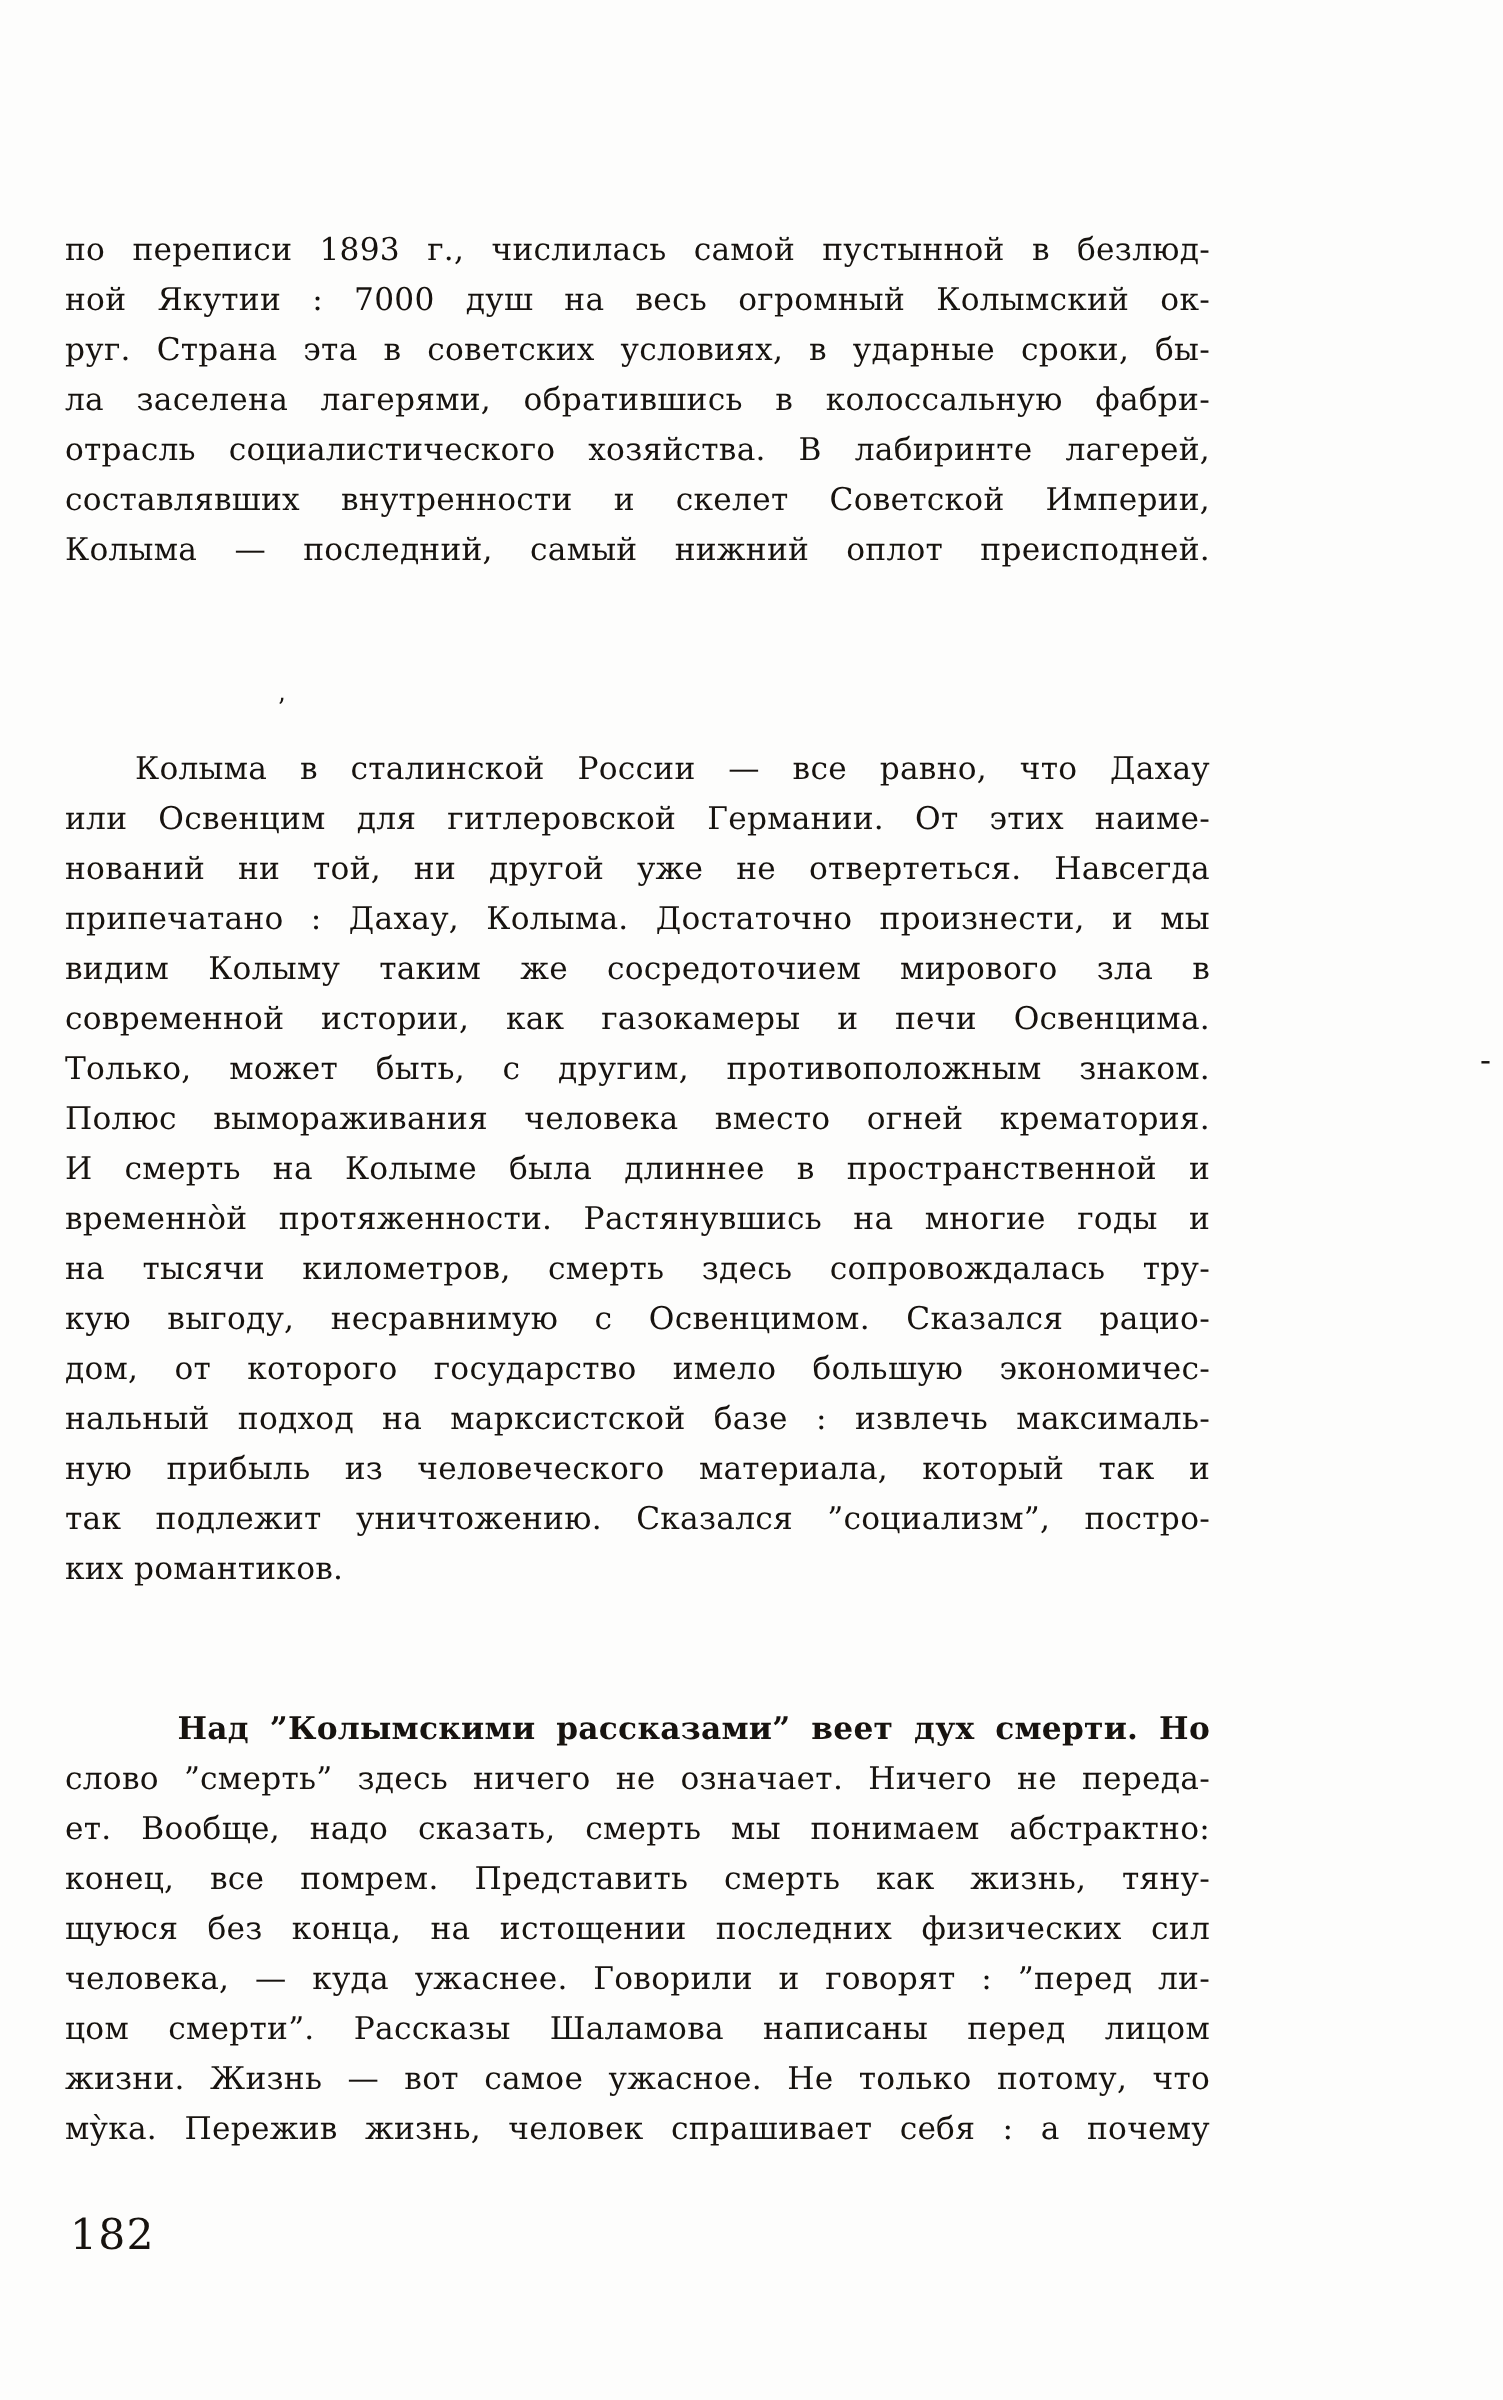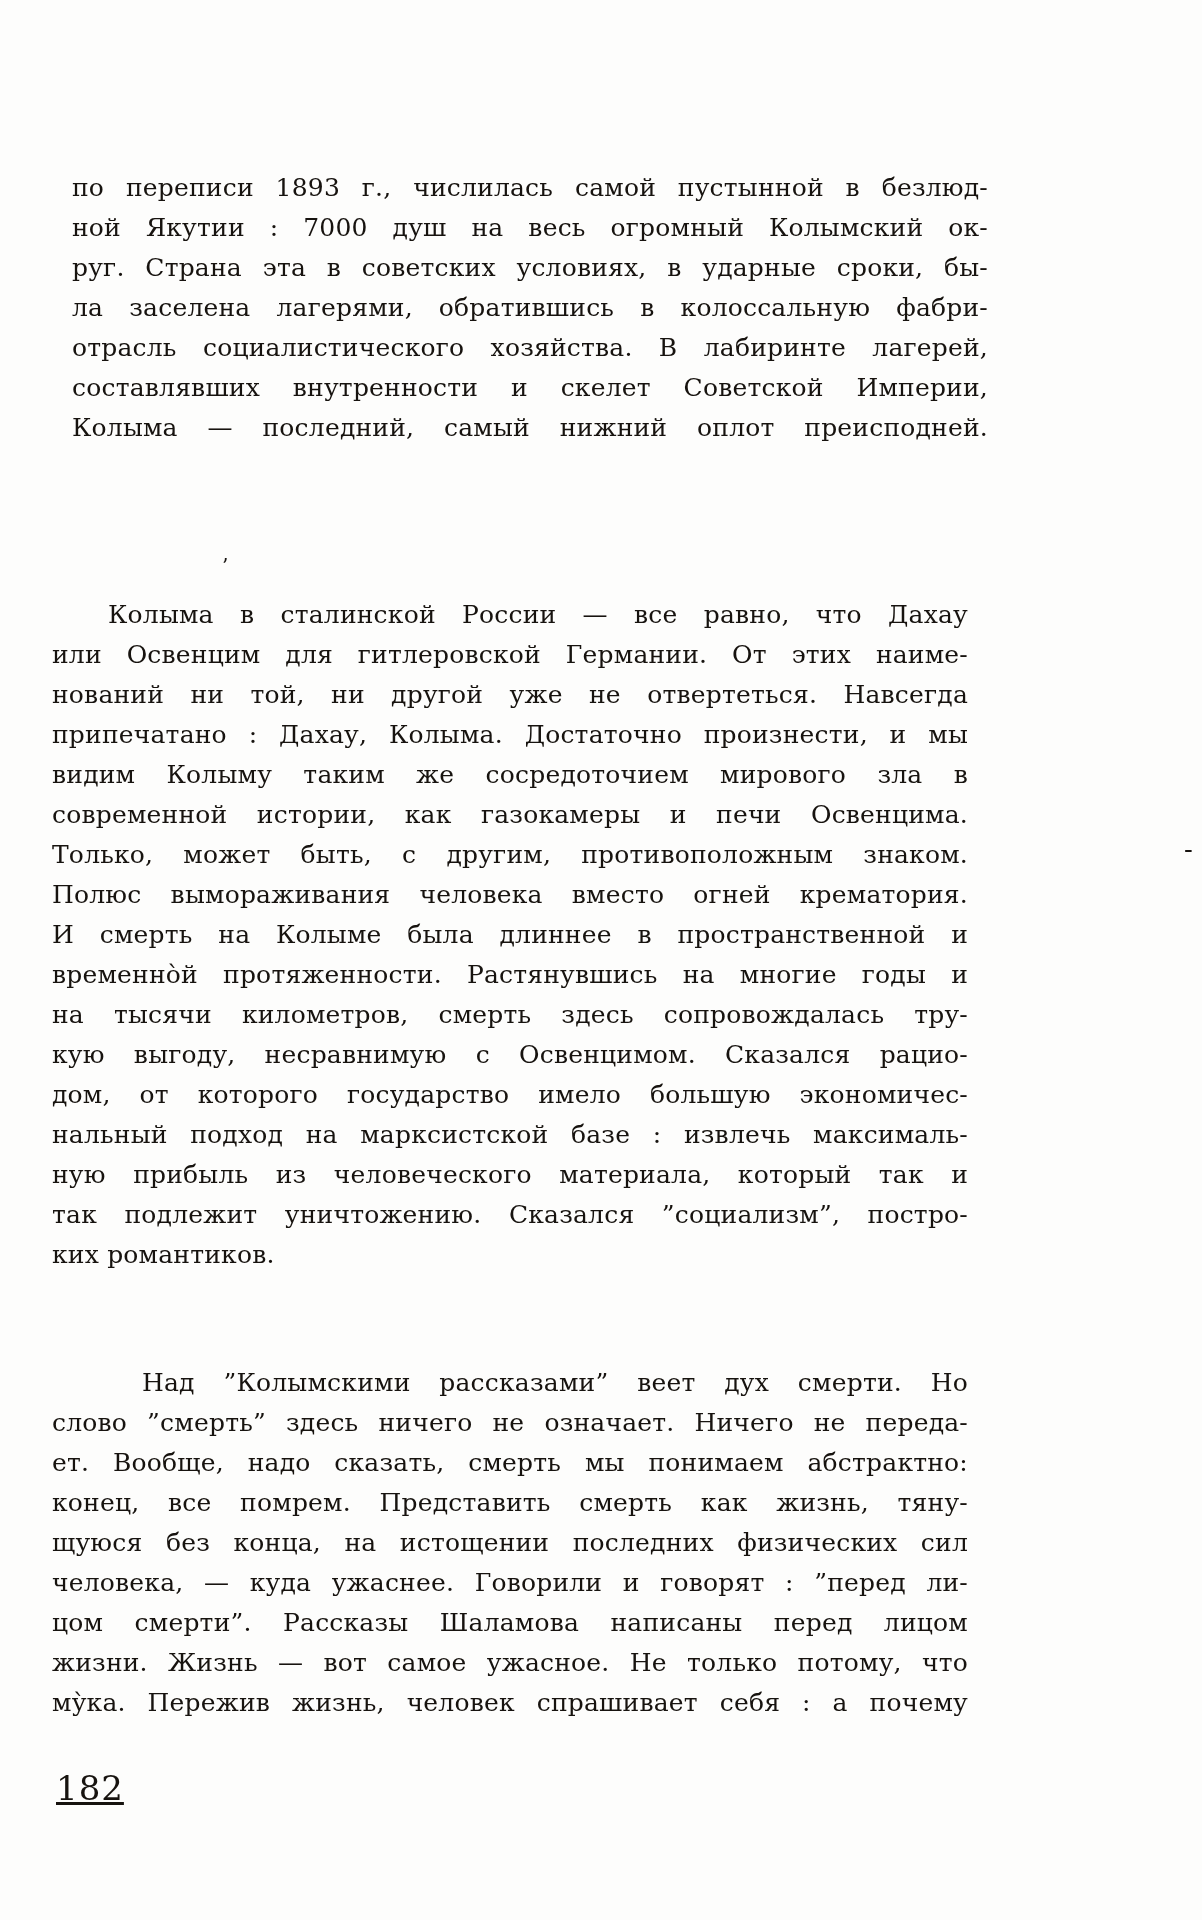--- a/index.html
+++ b/index.html
@@ -17,21 +17,21 @@
     position: absolute;
     left: 0; top: 0;
     width: 1202px;
     height: 1920px;
   }
   .textblock {
     position: absolute;
     left: 52px;
     width: 916px;
   }
-  .para-1 { top: 168px; margin-left: 20px; }
+  .para-1 { top: 180px; }
   .para-2 { top: 595px; }
   .para-3 { top: 1363px; }
   .line {
     font-size: 25px;
     line-height: 40px;
     height: 40px;
     overflow: hidden;
     text-align: justify;
     text-align-last: justify;
     letter-spacing: 0.2px;
@@ -40,21 +40,20 @@
   .line.no-fill {
     text-align-last: left;
   }
   .page-number {
     position: absolute;
     left: 56px;
     top: 1768px;
     font-size: 34px;
     line-height: 40px;
     letter-spacing: 1px;
-    text-decoration: underline;
   }
   .ink-speck {
     position: absolute;
     left: 222px;
     top: 556px;
     font-size: 20px;
     line-height: 20px;
   }
   .margin-mark {
     position: absolute;
@@ -97,21 +96,21 @@
       <div class="line">дом, от которого государство имело большую экономичес-</div>
       <div class="line">нальный подход на марксистской базе : извлечь максималь-</div>
       <div class="line">ную прибыль из человеческого материала, который так и</div>
       <div class="line">так подлежит уничтожению. Сказался ”социализм”, постро-</div>
       <div class="line no-fill">ких романтиков.</div>
     </div>
 
   <span class="margin-mark">-</span>
 
   <div class="textblock para-3">
-      <div class="line" style="padding-left: 90px;">Над ”Колымскими рассказами” веет дух смерти. Но</div>
+      <div class="line" style="padding-left: 90px; font-weight: bold;">Над ”Колымскими рассказами” веет дух смерти. Но</div>
       <div class="line">слово ”смерть” здесь ничего не означает. Ничего не переда-</div>
       <div class="line">ет. Вообще, надо сказать, смерть мы понимаем абстрактно:</div>
       <div class="line">конец, все помрем. Представить смерть как жизнь, тяну-</div>
       <div class="line">щуюся без конца, на истощении последних физических сил</div>
       <div class="line">человека, — куда ужаснее. Говорили и говорят : ”перед ли-</div>
       <div class="line">цом смерти”. Рассказы Шаламова написаны перед лицом</div>
       <div class="line">жизни. Жизнь — вот самое ужасное. Не только потому, что</div>
       <div class="line">му̀ка. Пережив жизнь, человек спрашивает себя : а почему</div>
     </div>
 

